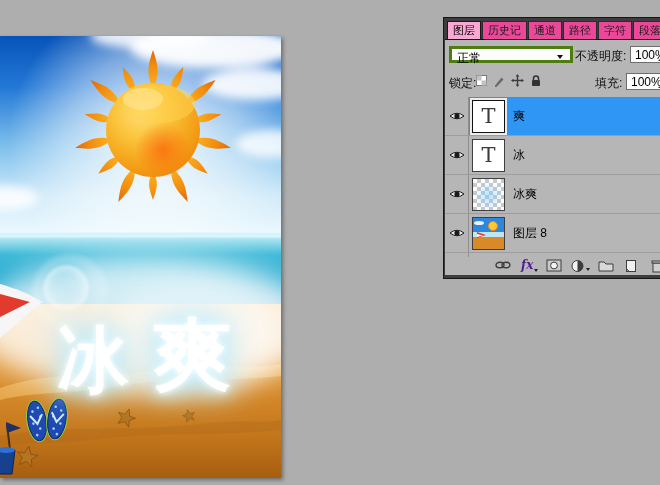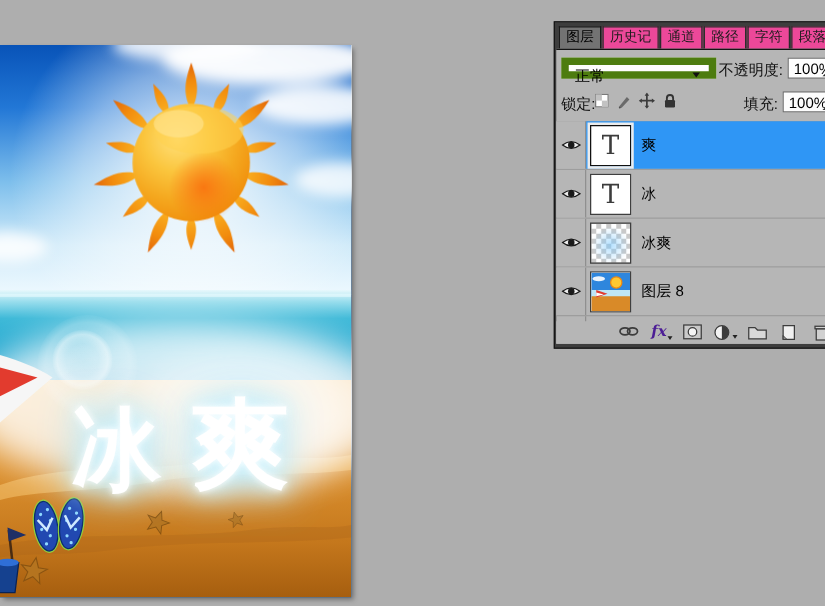--- a/index.html
+++ b/index.html
@@ -27,32 +27,32 @@
   }
   .tabbar{
     position:absolute;top:0;left:0;right:0;height:21px;
     display:flex;align-items:flex-end;padding:0 0 0 3px;background:#3d3d3d;
   }
   .tab{
     height:16px;line-height:15px;padding:1px 5px 0 5px;font-size:11px;
     background:#ec4899;color:#1c1c1c;border:1px solid #2c2c2c;border-bottom:none;
     margin-right:1px;white-space:nowrap;overflow:hidden;
   }
-  .tab.active{background:#737373;color:#000;border-color:#1a1a1a;}
+  .tab.active{background:#f9a8d4;color:#000;border-color:#1a1a1a;}
   .pbody{
     position:absolute;top:21px;left:1px;right:1px;bottom:3px;
     background:#b6b6b6;border-top:1px solid #141414;
   }
   .controls{position:absolute;top:0;left:0;right:0;height:57px;border-bottom:1px solid #949494;}
   .crow{position:absolute;left:0;right:0;height:18px;}
   .crow1{top:6px;} .crow2{top:33px;}
   .clabel{position:absolute;top:2px;font-size:12px;color:#0d0d0d;white-space:nowrap;}
   .dropdown{
     position:absolute;left:4px;top:0;width:124px;height:17px;
-    background:#fdfdfd;border:6px solid #4d7c0f;box-sizing:border-box;
+    background:#fdfdfd;border:3px solid #4d7c0f;box-sizing:border-box;
   }
   .dropdown .dval{position:absolute;left:5px;top:1px;font-size:12px;color:#000;}
   .darrow{
     position:absolute;right:7px;top:6px;width:0;height:0;
     border-left:3.5px solid transparent;border-right:3.5px solid transparent;
     border-top:4px solid #111;
   }
   .pfield{
     position:absolute;top:0;height:17px;background:#fdfdfd;border:1px solid #6d6d6d;
     box-sizing:border-box;font-size:12px;color:#000;padding:1px 0 0 4px;

